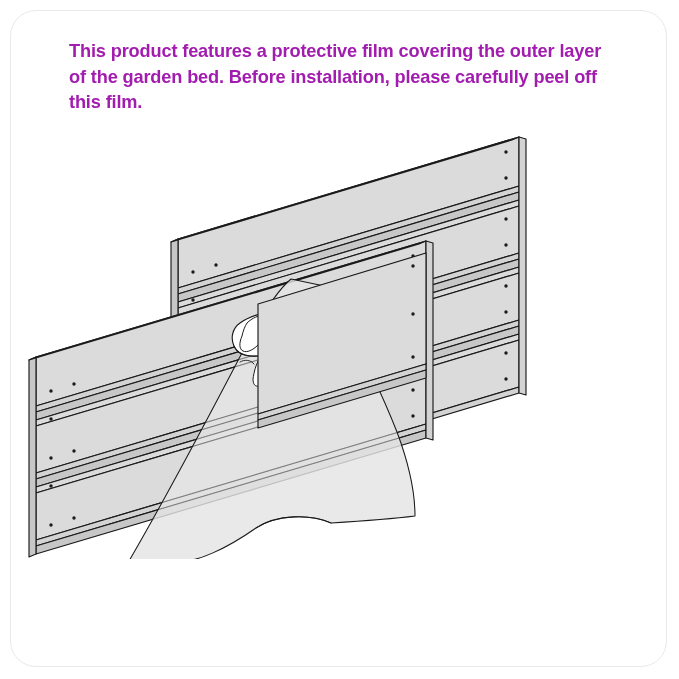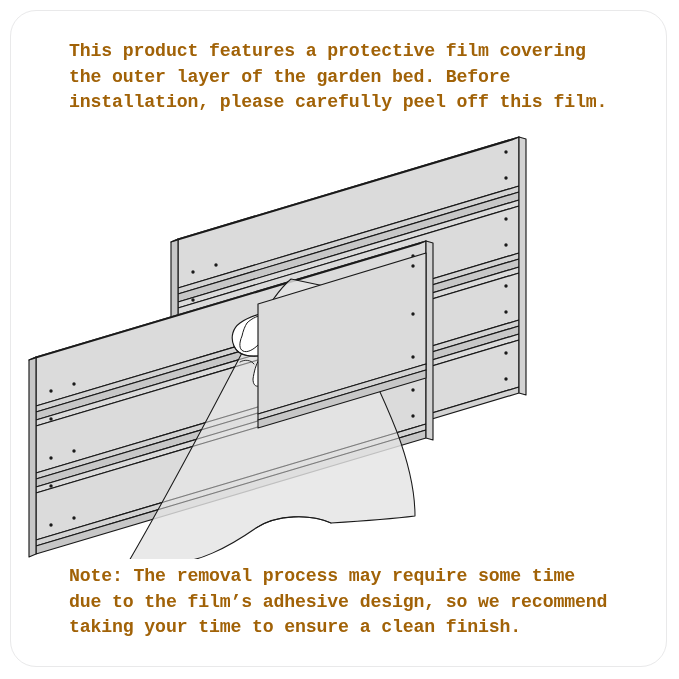--- a/index.html
+++ b/index.html
@@ -21,22 +21,22 @@
     height: 657px;
     box-sizing: border-box;
     background: #ffffff;
     border: 1px solid #e9e9ea;
     border-radius: 26px;
   }
   .text-block {
     position: absolute;
     left: 58px;
     width: 546px;
-    color: #a16207;
-    font-family: Liberation Mono, monospace;
+    color: #a21caf;
+    font-family: Liberation Sans, sans-serif;
     font-weight: bold;
     font-size: 18.2px;
     line-height: 25.6px;
     letter-spacing: -0.15px;
     white-space: pre-wrap;
   }
   .text-top    { top: 28px; }
   .text-bottom { top: 553px; }
 
   .illustration {
@@ -226,15 +226,14 @@
         <g class="hole">
           <circle cx="402" cy="152" r="1.7"></circle>
           <circle cx="402" cy="200" r="1.7"></circle>
           <circle cx="402" cy="243" r="1.7"></circle>
         </g>
       </g>
 
     </svg>
   </div>
 
-  <div class="text-block text-bottom">Note: The removal process may require some time due to the film’s adhesive design, so we recommend taking your time to ensure a clean finish.</div>
 
 </div>
 
 </body></html>

